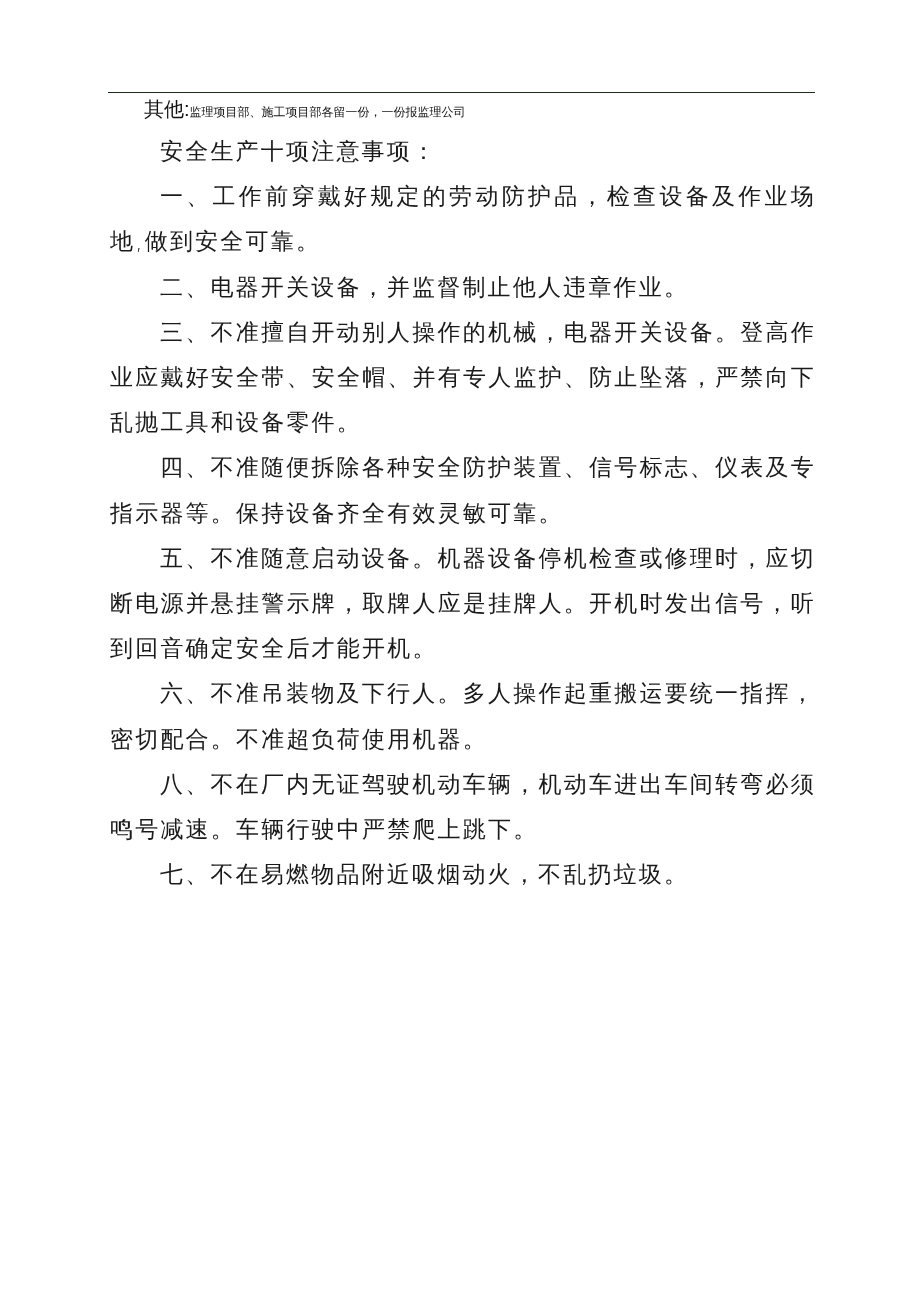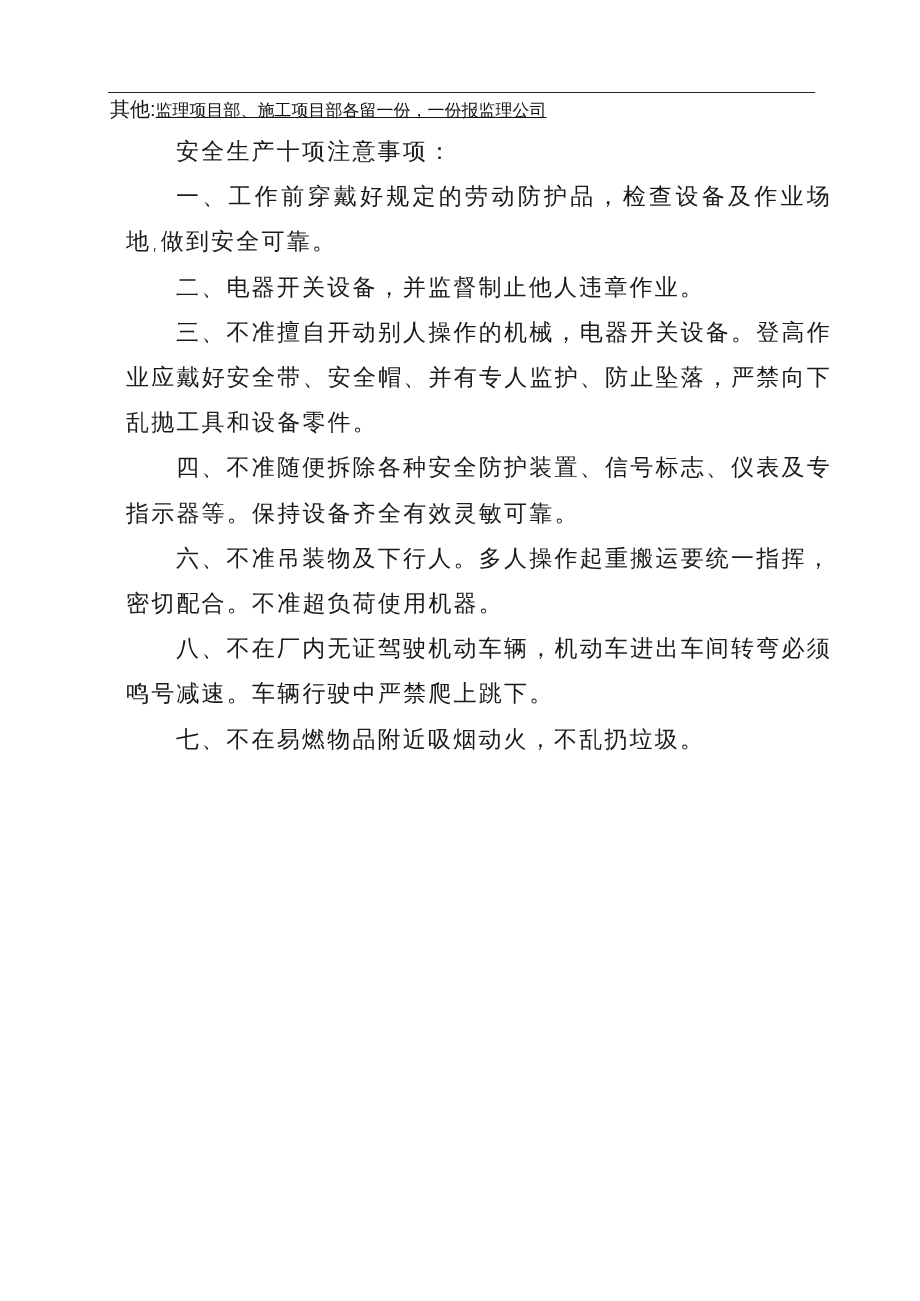--- a/index.html
+++ b/index.html
@@ -33,30 +33,30 @@
     .other-line {
       position: absolute;
       left: 110px;
       top: 96px;
       white-space: nowrap;
       line-height: 26px;
     }
     .other-label {
       font-size: 20px;
       font-family: Liberation Sans, sans-serif;
+      margin-left: 34px;
     }
     .other-text {
-      font-size: 17px;
+      font-size: 12px;
       font-family: "Liberation Serif", "DejaVu Serif", serif;
       letter-spacing: 0px;
-      text-decoration: underline;
     }
     .body {
       position: absolute;
-      left: 126px;
+      left: 110px;
       top: 129px;
       width: 706px;
       font-size: 23px;
       line-height: 45.2px;
       letter-spacing: 2.2px;
       font-family: "DejaVu Sans", "Liberation Sans", sans-serif;
       font-weight: 300;
       color: #1a1a1a;
     }
     .para {
@@ -75,17 +75,18 @@
   <div class="other-line">
     <span class="other-label">其他:</span><span class="other-text">监理项目部、施工项目部各留一份，一份报监理公司</span>
   </div>
 
   <div class="body">
     <p class="para">安全生产十项注意事项：</p>
     <p class="para">一、工作前穿戴好规定的劳动防护品，检查设备及作业场地,做到安全可靠。</p>
     <p class="para">二、电器开关设备，并监督制止他人违章作业。</p>
     <p class="para">三、不准擅自开动别人操作的机械，电器开关设备。登高作业应戴好安全带、安全帽、并有专人监护、防止坠落，严禁向下乱抛工具和设备零件。</p>
     <p class="para">四、不准随便拆除各种安全防护装置、信号标志、仪表及专指示器等。保持设备齐全有效灵敏可靠。</p>
+    <p class="para">五、不准随意启动设备。机器设备停机检查或修理时，应切断电源并悬挂警示牌，取牌人应是挂牌人。开机时发出信号，听到回音确定安全后才能开机。</p>
     <p class="para">六、不准吊装物及下行人。多人操作起重搬运要统一指挥，密切配合。不准超负荷使用机器。</p>
     <p class="para">八、不在厂内无证驾驶机动车辆，机动车进出车间转弯必须鸣号减速。车辆行驶中严禁爬上跳下。</p>
     <p class="para">七、不在易燃物品附近吸烟动火，不乱扔垃圾。</p>
   </div>
 </div>
 
 </body></html>

